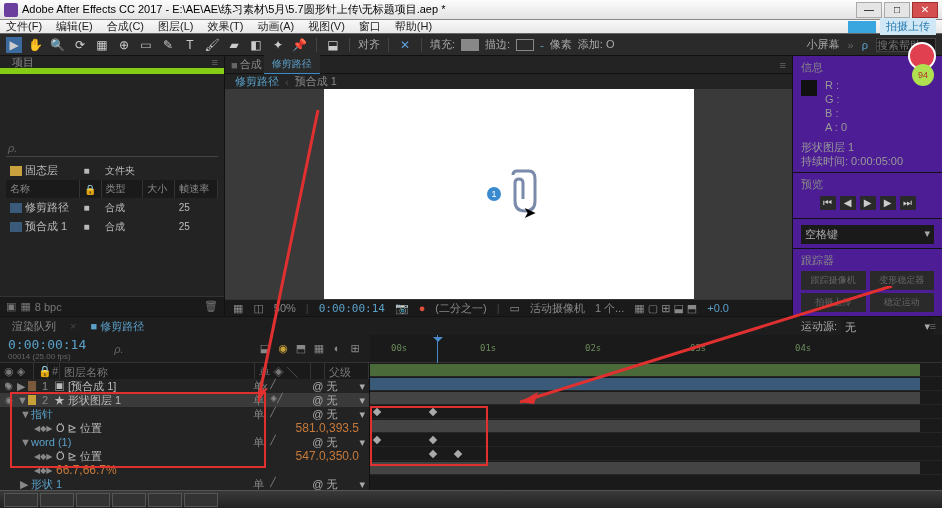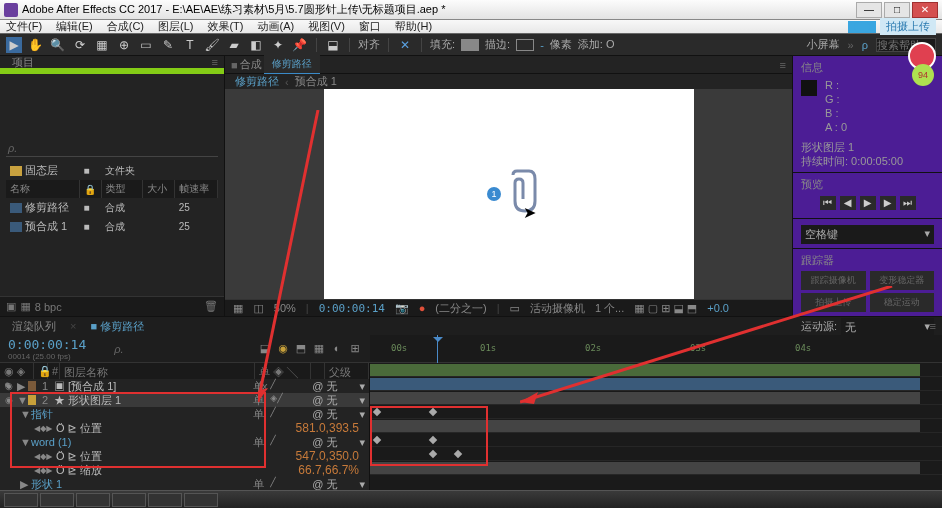--- a/index.html
+++ b/index.html
@@ -409,21 +409,20 @@
         </div>
       <div class="layerrow layersub2">
           <span class="kf">◀◆▶</span>
           <span style="width:8px"></span>
           <span class="lname">Ö ⊵ <span>位置</span></span>
           <span class="val">547.0,350.0</span>
         </div>
       <div class="layerrow layersub2">
           <span class="kf">◀◆▶</span>
           <span style="width:8px"></span>
-          <span class="lname">Ö ⊵ <span>缩放</span></span>
           <span class="val">66.7,66.7%</span>
         </div>
       <div class="layerrow layersub">
           <span class="tw">▶</span>
           <span class="lname blue">形状 1</span>
           <span class="modes"><span>单</span> ╱</span>
           <span>@</span>
           <span style="width:30px">无</span>
           <span>▾</span>
         </div>

